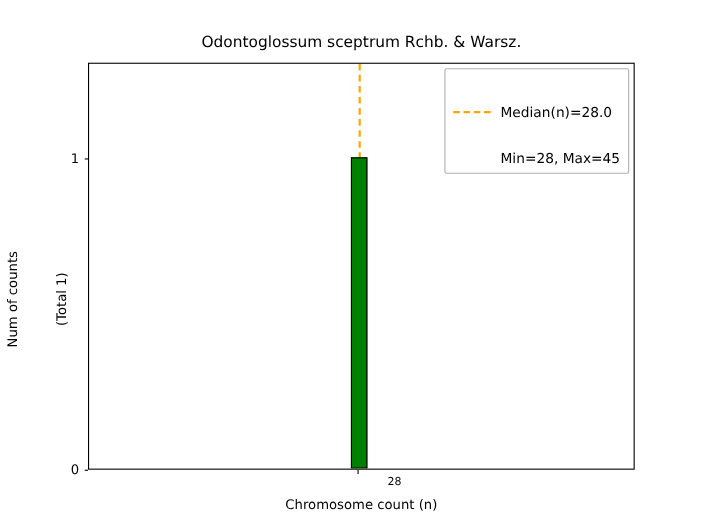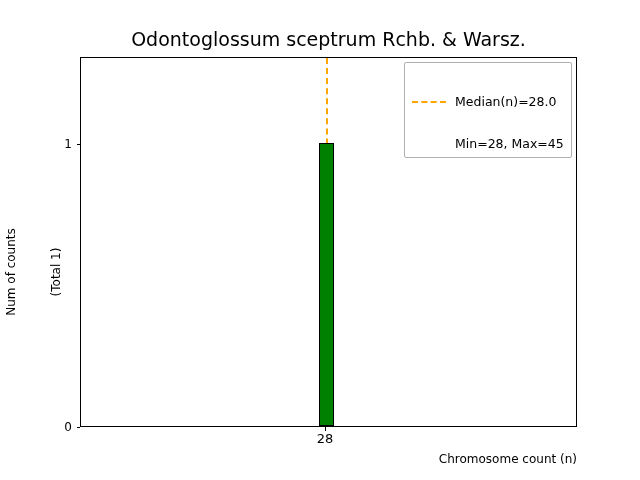--- a/index.html
+++ b/index.html
@@ -21,21 +21,21 @@
     background: #ffffff;
   }
 
   
   #chart-title {
     position: absolute;
     left: 80px;
     top: 30px;
     width: 497px;
     text-align: center;
-    font-size: 19px;
+    font-size: 14px;
     color: #000000;
     line-height: 18px;
     white-space: nowrap;
   }
 
   
   #plot-area {
     position: absolute;
     left: 80px;
     top: 57px;
@@ -85,33 +85,33 @@
   .xtick {
     position: absolute;
     top: 0;
     height: 3.5px;
     width: 0;
     border-left: 1.1px solid #000000;
   }
   .xtick-label-box {
     position: absolute;
     width: 80px;
-    text-align: center;
-    font-size: 13px;
+    text-align: right;
+    font-size: 10px;
     color: #000000;
     line-height: 12px;
   }
 
   
   #xlabel {
     position: absolute;
     left: 80px;
     top: 452px;
     width: 497px;
-    text-align: right;
+    text-align: center;
     font-size: 12px;
     color: #000000;
     white-space: nowrap;
   }
   #ylabel {
     position: absolute;
     left: -116px;
     top: 212px;
     width: 300px;
     text-align: center;

